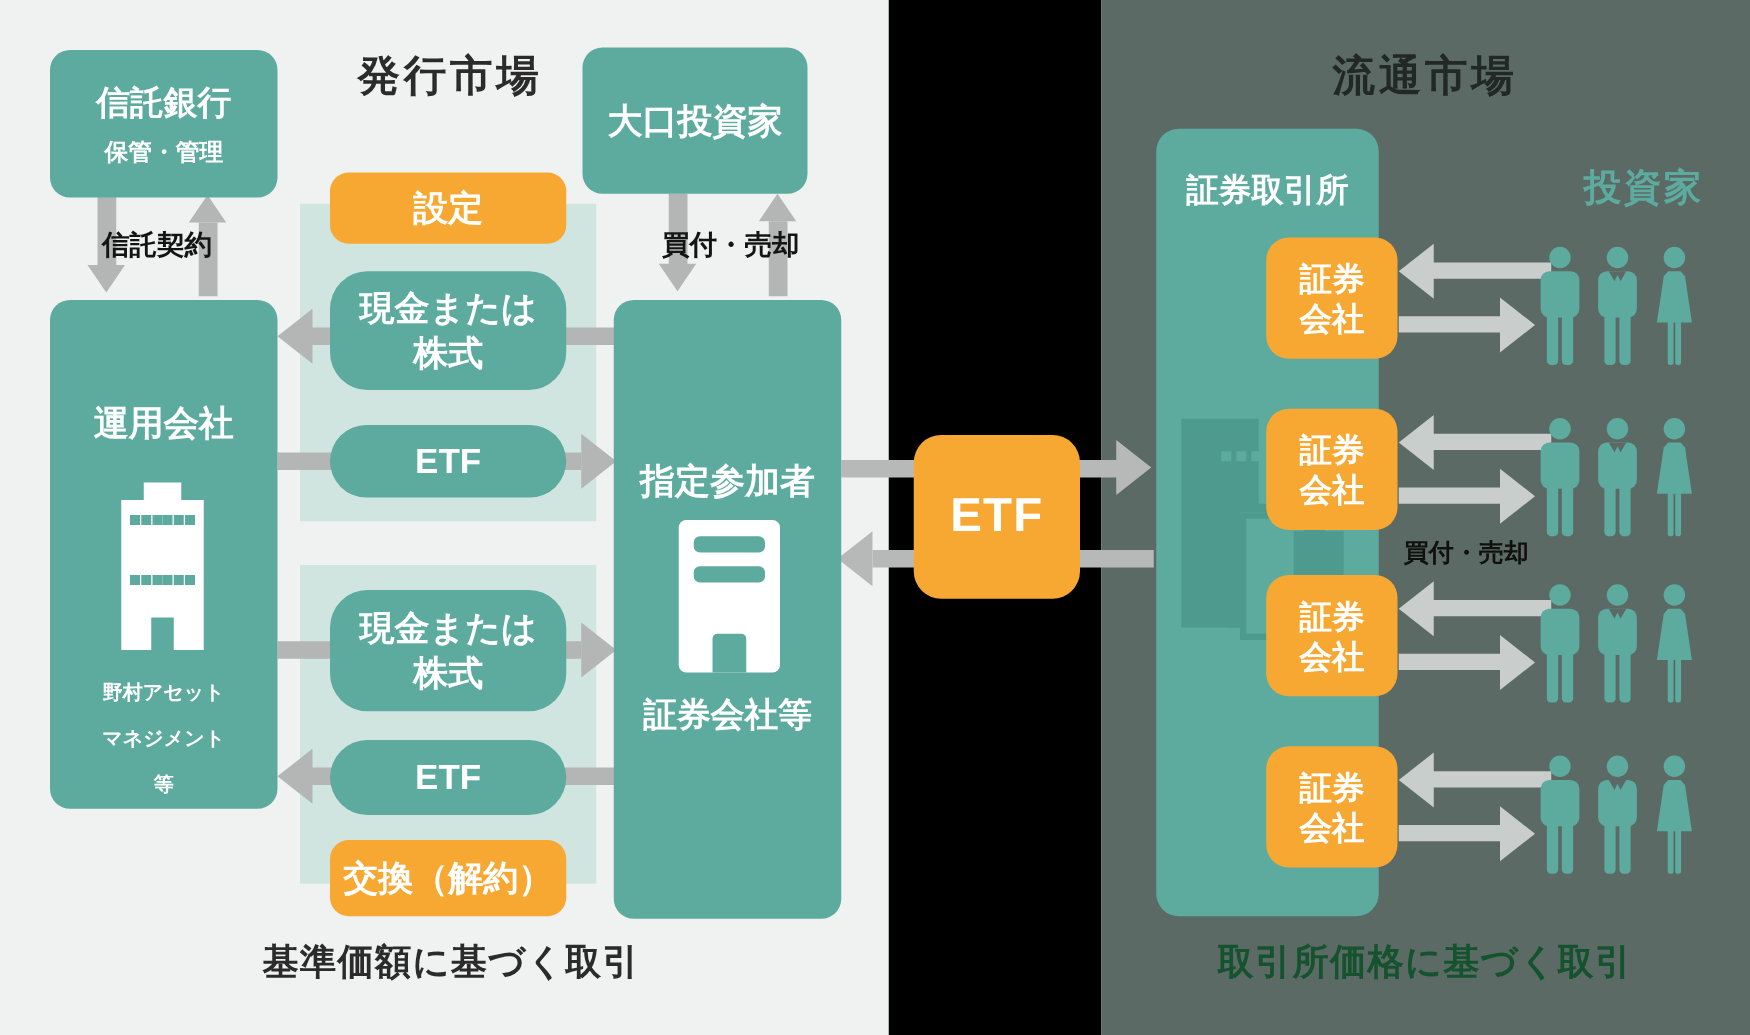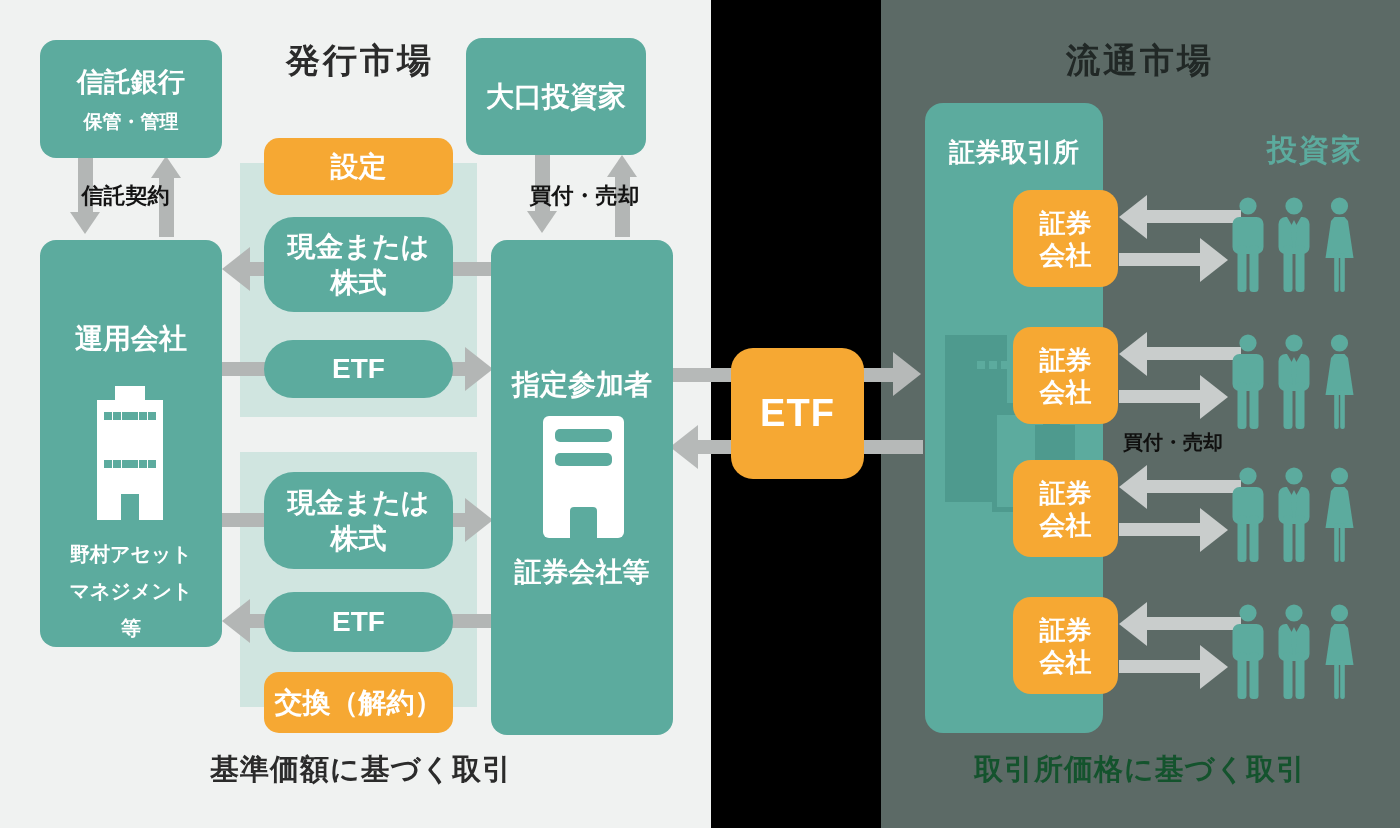--- a/index.html
+++ b/index.html
@@ -23,21 +23,21 @@
   .tealbox{background:#5cab9e;border-radius:16px;color:#fff;z-index:4;}
   .trust-bank{left:40px;top:40px;width:182px;height:118px;display:flex;flex-direction:column;
               align-items:center;justify-content:center;gap:9px;}
   .trust-bank .nm{font-size:27px;font-weight:bold;}
   .trust-bank .rl{font-size:19px;font-weight:bold;}
   .mgmt{left:40px;top:240px;width:182px;height:407px;}
   .ap{left:491px;top:240px;width:182px;height:495px;}
   .biginv{left:466px;top:38px;width:180px;height:117px;display:flex;align-items:center;
           justify-content:center;font-size:28px;font-weight:bold;}
   .boxname{position:absolute;left:0;width:100%;text-align:center;font-size:28px;font-weight:bold;color:#fff;}
-  .mgmt-detail{position:absolute;left:0;top:296px;width:100%;text-align:center;font-size:20px;
+  .mgmt-detail{position:absolute;left:0;top:296px;width:100%;text-align:center;font-size:16px;
                font-weight:bold;line-height:37px;white-space:pre-line;color:#fff;}
 
   
   .bldg1{position:absolute;left:57px;top:146px;width:66px;height:134px;}
   .bldg1 .tab{position:absolute;left:18px;top:0;width:30px;height:18px;background:#fff;}
   .bldg1 .main{position:absolute;left:0;top:14px;width:66px;height:120px;background:#fff;}
   .m-windows{position:absolute;left:7px;top:26px;width:52px;height:56px;display:flex;flex-wrap:wrap;
              justify-content:space-between;align-content:space-between;}
   .m-windows i{width:8px;height:8px;background:#5cab9e;}
   .bldg1 .door{position:absolute;left:24px;top:108px;width:18px;height:26px;background:#5cab9e;}

